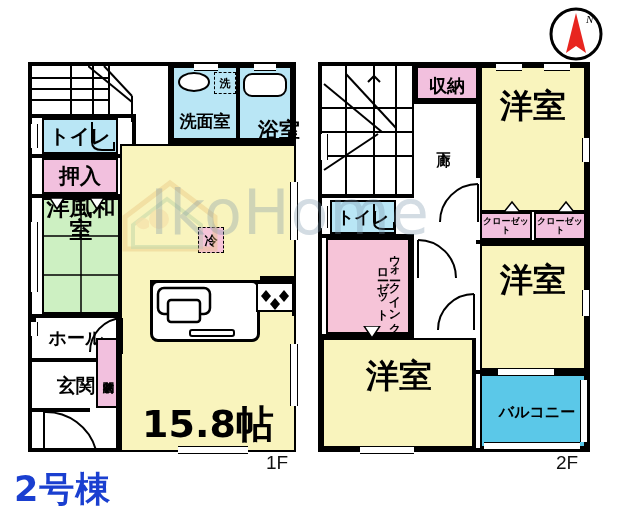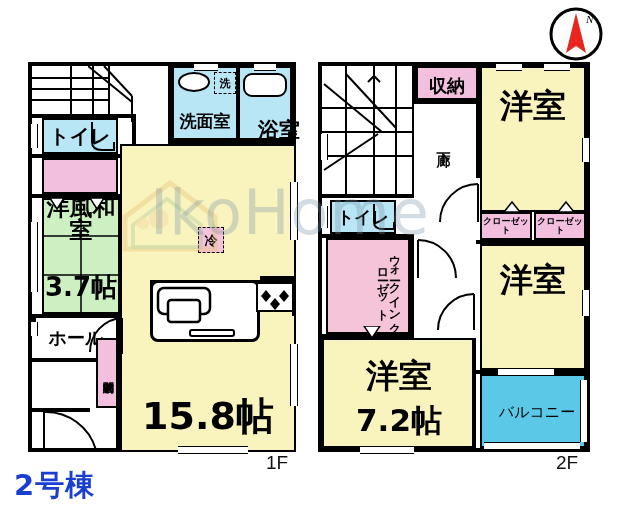--- a/index.html
+++ b/index.html
@@ -42,21 +42,21 @@
   #watermark{position:absolute;left:150px;top:176px;width:330px;height:76px;
      font-size:62px;font-weight:normal;color:rgba(120,150,170,.33);
      letter-spacing:1px;pointer-events:none;
      font-family:"DejaVu Sans","Liberation Sans",sans-serif;}
   #wm-house{position:absolute;left:115px;top:175px;width:110px;height:80px;
      pointer-events:none;opacity:.5;}
 
   
   #compass{position:absolute;left:548px;top:6px;width:56px;height:56px;}
 
-  #bldg{position:absolute;left:14px;top:466px;font-size:29px;font-weight:bold;
+  #bldg{position:absolute;left:14px;top:466px;font-size:35px;font-weight:bold;
         color:#1a3fd0;letter-spacing:1px;}
   .floortag{position:absolute;font-size:19px;color:#111;font-family:"Liberation Sans",sans-serif;}
 </style>
 </head>
 <body>
 
 <svg id="compass" viewBox="0 0 56 56">
   <circle cx="28" cy="28" r="25" fill="#fff" stroke="#000" stroke-width="3"></circle>
   <polygon points="28,7 38,47 28,40 18,47" fill="#e8251f"></polygon>
   <text x="38" y="17" font-size="11" font-family="Liberation Serif, serif" fill="#000" font-style="italic">N</text>
@@ -85,20 +85,21 @@
 
   <div class="rm f-blue" style="left:14px;top:56px;width:76px;height:36px;border-width:2px;"></div>
   <div class="lbl" style="left:14px;top:58px;width:76px;height:32px;font-size:20px;font-weight:bold;">トイレ</div>
   <svg style="position:absolute;left:60px;top:58px;width:34px;height:36px;">
     <path d="M4 2 L4 22 Q4 30 14 30 L26 30 L26 22" fill="none" stroke="#000" stroke-width="2"></path>
   </svg>
   <div class="winv" style="left:2px;top:62px;width:6px;height:24px;"></div>
   <div class="wall" style="left:4px;top:92px;width:104px;height:4px;"></div>
 
   <div class="rm f-pink" style="left:14px;top:96px;width:76px;height:36px;border-width:2px;"></div>
+  <div class="lbl" style="left:14px;top:98px;width:76px;height:32px;font-size:21px;font-weight:bold;">押入</div>
   <div class="wall" style="left:4px;top:132px;width:104px;height:4px;"></div>
 
   <div class="rm f-white nb" style="left:108px;top:4px;width:36px;height:132px;"></div>
   <div class="lbl vlbl" style="left:110px;top:62px;width:30px;height:42px;font-size:14px;font-weight:bold;">廊下</div>
   <div class="wall" style="left:104px;top:56px;width:4px;height:46px;"></div>
   <div class="wall" style="left:140px;top:4px;width:4px;height:132px;"></div>
   <svg class="arcq" style="left:104px;top:100px;width:40px;height:40px;border:none;">
     <path d="M38 2 A36 36 0 0 0 2 38" fill="none" stroke="#000" stroke-width="2"></path>
     <line x1="38" y1="2" x2="38" y2="38" stroke="#000" stroke-width="2"></line>
   </svg>
@@ -114,21 +115,21 @@
 
   <div class="rm f-blue" style="left:210px;top:4px;width:54px;height:74px;border-width:2px;"></div>
   <div class="lbl" style="left:208px;top:53px;width:58px;height:30px;font-size:21px;font-weight:bold;margin-left:14px;">浴室</div>
   <svg style="position:absolute;left:214px;top:10px;width:48px;height:28px;">
     <rect x="2" y="2" width="42" height="22" rx="8" fill="#fff" stroke="#000" stroke-width="2"></rect>
   </svg>
   <div class="win" style="left:226px;top:1px;width:22px;height:6px;"></div>
   <div class="wall" style="left:140px;top:78px;width:128px;height:4px;"></div>
 
   <div class="rm f-yellow" style="left:92px;top:82px;width:176px;height:308px;border-width:2px;"></div>
-  <div class="lbl" style="left:92px;top:332px;width:176px;height:44px;font-size:38px;font-weight:bold;">15.8帖</div>
+  <div class="lbl" style="left:92px;top:340px;width:176px;height:44px;font-size:38px;font-weight:bold;">15.8帖</div>
 
   <div class="rm f-pink2" style="left:170px;top:165px;width:26px;height:26px;border:1.5px dashed #000;"></div>
   <div class="lbl" style="left:170px;top:167px;width:26px;height:22px;font-size:13px;font-weight:bold;">冷</div>
 
   <div class="rm f-white" style="left:122px;top:218px;width:146px;height:32px;border-width:3px;"></div>
   <div class="rm f-white" style="left:126px;top:222px;width:52px;height:24px;border-width:2px;border-radius:5px;"></div>
   <div class="rm f-white" style="left:122px;top:218px;width:110px;height:62px;border-width:3px;border-radius:8px;"></div>
   <svg style="position:absolute;left:126px;top:222px;width:108px;height:56px;">
     <rect x="4" y="4" width="52" height="26" rx="6" fill="#fff" stroke="#000" stroke-width="2.5"></rect>
     <rect x="14" y="16" width="32" height="22" rx="3" fill="#fff" stroke="#000" stroke-width="2.5"></rect>
@@ -142,21 +143,20 @@
   </svg>
   <div class="wall" style="left:232px;top:214px;width:36px;height:4px;"></div>
   <div class="wall" style="left:264px;top:214px;width:4px;height:40px;"></div>
 
   <div class="winv" style="left:262px;top:120px;width:6px;height:58px;"></div>
   <div class="winv" style="left:262px;top:282px;width:6px;height:62px;"></div>
   <div class="win" style="left:150px;top:384px;width:70px;height:6px;"></div>
 
   <div class="rm f-green" style="left:14px;top:136px;width:78px;height:116px;border-width:2px;"></div>
   <div class="lbl" style="left:14px;top:142px;width:78px;height:30px;font-size:23px;font-weight:bold;">洋風和室</div>
-  <div class="lbl" style="left:14px;top:204px;width:78px;height:42px;font-size:26px;font-weight:bold;">3.7帖</div>
 
   <svg style="position:absolute;left:14px;top:136px;width:78px;height:116px;">
     <line x1="39" y1="0" x2="39" y2="116" stroke="#000" stroke-width="1.5"></line>
     <line x1="0" y1="38" x2="78" y2="38" stroke="#000" stroke-width="1.5"></line>
     <line x1="0" y1="77" x2="78" y2="77" stroke="#000" stroke-width="1.5"></line>
   </svg>
   <svg style="position:absolute;left:14px;top:136px;width:78px;height:16px;">
     <polygon points="8,0 22,0 15,11" fill="#fff" stroke="#000" stroke-width="1.5"></polygon>
     <polygon points="48,0 62,0 55,11" fill="#fff" stroke="#000" stroke-width="1.5"></polygon>
   </svg>
@@ -165,20 +165,21 @@
 
   <div class="rm f-white nb" style="left:14px;top:256px;width:76px;height:40px;"></div>
   <div class="lbl" style="left:10px;top:260px;width:76px;height:32px;font-size:18px;font-weight:bold;">ホール</div>
   <div class="wall" style="left:4px;top:296px;width:66px;height:4px;"></div>
   <svg style="position:absolute;left:58px;top:254px;width:40px;height:44px;">
     <path d="M36 2 A34 34 0 0 0 4 36" fill="none" stroke="#000" stroke-width="2"></path>
     <line x1="36" y1="2" x2="36" y2="38" stroke="#000" stroke-width="2"></line>
   </svg>
 
   <div class="rm f-white nb" style="left:14px;top:300px;width:76px;height:46px;"></div>
+  <div class="lbl" style="left:10px;top:306px;width:76px;height:34px;font-size:19px;font-weight:bold;">玄関</div>
   <div class="wall" style="left:4px;top:346px;width:58px;height:4px;"></div>
   <svg style="position:absolute;left:14px;top:348px;width:56px;height:42px;">
     <path d="M2 2 A52 52 0 0 1 54 40" fill="none" stroke="#000" stroke-width="2"></path>
     <line x1="2" y1="2" x2="2" y2="40" stroke="#000" stroke-width="2"></line>
   </svg>
   <div class="winv" style="left:2px;top:260px;width:6px;height:14px;"></div>
 
   <div class="rm f-pink" style="left:68px;top:276px;width:24px;height:70px;border-width:2px;"></div>
   <div class="lbl vlbl" style="left:69px;top:278px;width:22px;height:66px;font-size:11px;font-weight:bold;">玄関収納</div>
   <div class="wall" style="left:88px;top:256px;width:4px;height:134px;"></div>
@@ -261,28 +262,27 @@
     <polygon points="78,12 86,2 94,12" fill="#fff" stroke="#000" stroke-width="1.5"></polygon>
   </svg>
   <div class="wall" style="left:158px;top:178px;width:110px;height:4px;"></div>
 
   <div class="rm f-yellow" style="left:162px;top:182px;width:106px;height:126px;border-width:2px;"></div>
   <div class="lbl" style="left:162px;top:196px;width:106px;height:42px;font-size:33px;font-weight:bold;">洋室</div>
   <div class="winv" style="left:264px;top:228px;width:6px;height:26px;"></div>
   <div class="wall" style="left:158px;top:308px;width:110px;height:4px;"></div>
 
   <div class="rm f-cyan" style="left:162px;top:312px;width:106px;height:74px;border-width:2px;"></div>
-  <div class="lbl" style="left:164px;top:336px;width:110px;height:28px;font-size:15px;font-weight:normal;">バルコニー</div>
+  <div class="lbl" style="left:164px;top:336px;width:110px;height:28px;font-size:15px;font-weight:bold;">バルコニー</div>
   <div class="win" style="left:180px;top:306px;width:56px;height:6px;"></div>
   <div class="winv" style="left:262px;top:318px;width:6px;height:62px;"></div>
   <div class="win" style="left:166px;top:380px;width:96px;height:6px;"></div>
 
   <div class="rm f-yellow" style="left:4px;top:276px;width:154px;height:110px;border-width:2px;"></div>
   <div class="lbl" style="left:4px;top:292px;width:154px;height:42px;font-size:33px;font-weight:bold;">洋室</div>
-  <div class="lbl" style="left:2px;top:336px;width:158px;height:44px;font-size:31px;font-weight:bold;">7.2帖</div>
   <div class="win" style="left:42px;top:384px;width:54px;height:6px;"></div>
   <svg style="position:absolute;left:44px;top:264px;width:20px;height:14px;">
     <polygon points="2,0 18,0 10,12" fill="#fff" stroke="#000" stroke-width="1.5"></polygon>
   </svg>
   <div class="wall" style="left:154px;top:276px;width:4px;height:110px;"></div>
 </div>
 <div class="floortag" style="left:556px;top:452px;">2F</div>
 
 <svg id="wm-house" viewBox="0 0 110 80">
   <path d="M10 42 L55 8 L100 42 L100 74 L10 74 Z" fill="none" stroke="rgba(230,190,120,.75)" stroke-width="5"></path>

